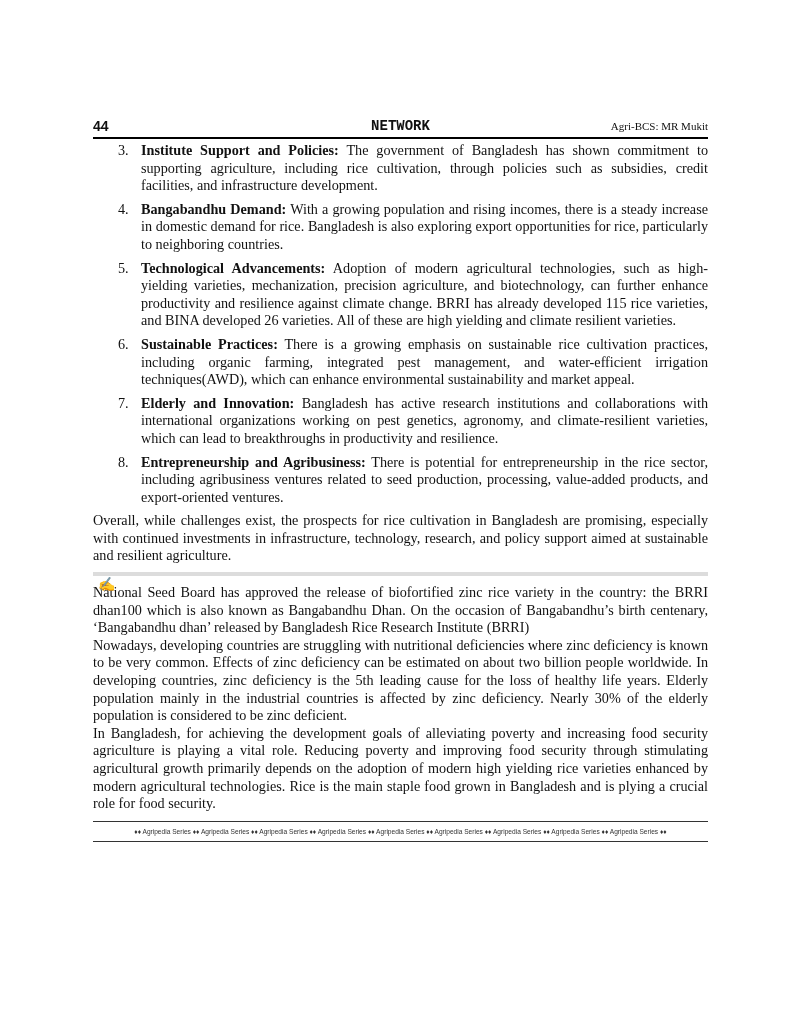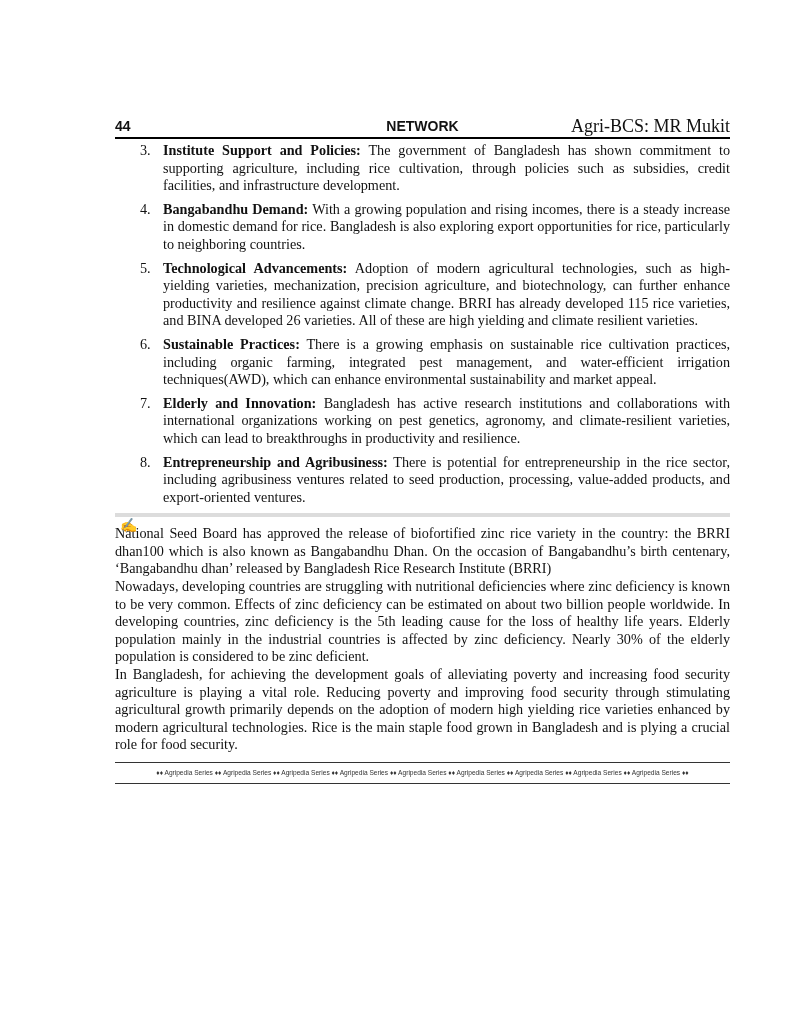--- a/index.html
+++ b/index.html
@@ -1,24 +1,24 @@
 <!DOCTYPE html>
 <html><head>
   <meta charset="utf-8">
   <style>
     html, body { margin: 0; padding: 0; background: #ffffff; }
     body { width: 800px; height: 1035px; position: relative; overflow: hidden; }
     .page {
       position: absolute; left: 93px; top: 117px; width: 615px;
-      font-family: "Liberation Serif", serif; color: #111; font-size: 14.2px; line-height: 17.6px; margin-left: 22px;
+      font-family: "Liberation Serif", serif; color: #111; font-size: 14.2px; line-height: 17.6px;
     }
     .header { display: flex; justify-content: space-between; align-items: flex-end; border-bottom: 2px solid #000; padding-bottom: 1px; height: 19px; }
     .hdr-page { font-family: "Liberation Sans", sans-serif; font-weight: bold; font-size: 14px; }
-    .hdr-center { font-family: Liberation Sans, sans-serif; font-weight: bold; font-size: 14px; position: absolute; left: 0; right: 0; text-align: center; top: 1px; }
-    .hdr-right { font-size: 18px; }
+    .hdr-center { font-family: Liberation Mono, monospace; font-weight: bold; font-size: 14px; position: absolute; left: 0; right: 0; text-align: center; top: 1px; }
+    .hdr-right { font-size: 11px; }
     ol.points { margin: 3px 0 0 0; padding: 0 0 0 48px; list-style: none; }
     ol.points li { position: relative; text-align: justify; margin-bottom: 6px; }
     ol.points li .num { position: absolute; left: -23px; top: 0; }
     ol.points li b { font-weight: bold; }
     p { margin: 0; text-align: justify; }
     .question {
       margin-top: 7px; background: #dcdcdc; padding: 2px 4px 2px 26px; position: relative;
       font-family: "DejaVu Serif", serif; font-size: 15.2px; line-height: 20px; text-align: justify;
     }
     .question .qicon { position: absolute; left: 5px; top: 2px; font-size: 14px; }
@@ -41,20 +41,21 @@
 
   <ol class="points">
     <li><span class="num">3.</span><b>Institute Support and Policies:</b><span> The government of Bangladesh has shown commitment to supporting agriculture, including rice cultivation, through policies such as subsidies, credit facilities, and infrastructure development.</span></li>
     <li><span class="num">4.</span><b>Bangabandhu Demand:</b><span> With a growing population and rising incomes, there is a steady increase in domestic demand for rice. Bangladesh is also exploring export opportunities for rice, particularly to neighboring countries.</span></li>
     <li><span class="num">5.</span><b>Technological Advancements:</b><span> Adoption of modern agricultural technologies, such as high-yielding varieties, mechanization, precision agriculture, and biotechnology, can further enhance productivity and resilience against climate change. BRRI has already developed 115 rice varieties, and BINA developed 26 varieties. All of these are high yielding and climate resilient varieties.</span></li>
     <li><span class="num">6.</span><b>Sustainable Practices:</b><span> There is a growing emphasis on sustainable rice cultivation practices, including organic farming, integrated pest management, and water-efficient irrigation techniques(AWD), which can enhance environmental sustainability and market appeal.</span></li>
     <li><span class="num">7.</span><b>Elderly and Innovation:</b><span> Bangladesh has active research institutions and collaborations with international organizations working on pest genetics, agronomy, and climate-resilient varieties, which can lead to breakthroughs in productivity and resilience.</span></li>
     <li><span class="num">8.</span><b>Entrepreneurship and Agribusiness:</b><span> There is potential for entrepreneurship in the rice sector, including agribusiness ventures related to seed production, processing, value-added products, and export-oriented ventures.</span></li>
   </ol>
 
+  <p>Overall, while challenges exist, the prospects for rice cultivation in Bangladesh are promising, especially with continued investments in infrastructure, technology, research, and policy support aimed at sustainable and resilient agriculture.</p>
 
   <div class="question">
     <span class="qicon">✍</span>
   </div>
 
   <div class="answer">
     <p>National Seed Board has approved the release of biofortified zinc rice variety in the country: the BRRI dhan100 which is also known as Bangabandhu Dhan. On the occasion of Bangabandhu’s birth centenary, ‘Bangabandhu dhan’ released by Bangladesh Rice Research Institute (BRRI)</p>
     <p>Nowadays, developing countries are struggling with nutritional deficiencies where zinc deficiency is known to be very common. Effects of zinc deficiency can be estimated on about two billion people worldwide. In developing countries, zinc deficiency is the 5th leading cause for the loss of healthy life years. Elderly population mainly in the industrial countries is affected by zinc deficiency. Nearly 30% of the elderly population is considered to be zinc deficient.</p>
     <p>In Bangladesh, for achieving the development goals of alleviating poverty and increasing food security agriculture is playing a vital role. Reducing poverty and improving food security through stimulating agricultural growth primarily depends on the adoption of modern high yielding rice varieties enhanced by modern agricultural technologies. Rice is the main staple food grown in Bangladesh and is plying a crucial role for food security.</p>
   </div>

